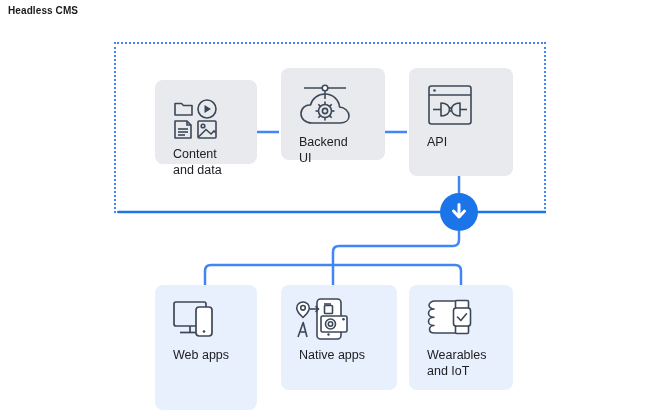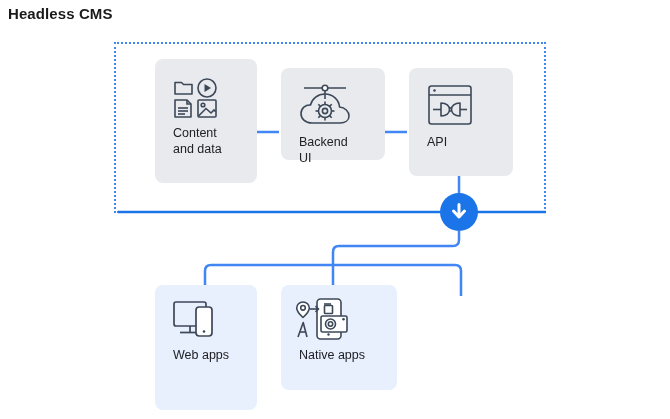--- a/index.html
+++ b/index.html
@@ -15,21 +15,21 @@
     width: 670px;
     height: 419px;
     background: #ffffff;
   }
 
   
   #page-title {
     position: absolute;
     left: 8px;
     top: 5px;
-    font-size: 15px;
+    font-size: 10px;
     font-weight: bold;
     color: #1a1a1a;
     letter-spacing: 0.1px;
   }
 
   
   #backend-boundary {
     position: absolute;
     left: 114px;
     top: 42px;
@@ -107,21 +107,21 @@
     <line x1="459" y1="176" x2="459" y2="212" stroke="#4285f4" stroke-width="2.5"></line>
 
     <line x1="118" y1="212" x2="546" y2="212" stroke="#1b74e8" stroke-width="2.5"></line>
 
     <path d="M459 231 L459 240 Q459 246 453 246 L339 246 Q333 246 333 252 L333 296" fill="none" stroke="#4285f4" stroke-width="2.5"></path>
 
     <path d="M333 265 L211 265 Q205 265 205 271 L205 296" fill="none" stroke="#4285f4" stroke-width="2.5"></path>
     <path d="M333 265 L455 265 Q461 265 461 271 L461 296" fill="none" stroke="#4285f4" stroke-width="2.5"></path>
   </svg>
 
-  <div class="card card-top" style="left:155px; top:59px; width:102px; height:124px;">
+  <div class="card card-top" style="left:155px; top:80px; width:102px; height:84px;">
     <span class="card-icon">
       <svg width="48" height="44" viewBox="0 0 48 44" xmlns="http://www.w3.org/2000/svg" fill="none" stroke="#3c4858" stroke-width="1.6">
 
         <path d="M2 7.5 L2 19 L19 19 L19 9.5 L10.5 9.5 L8.5 7.5 Z" stroke-linejoin="round"></path>
 
         <circle cx="34" cy="13" r="9"></circle>
         <path d="M31.5 9 L38 13 L31.5 17 Z" fill="#3c4858" stroke="none"></path>
 
         <path d="M2 25 L2 42 L18 42 L18 29 L14 25 Z" stroke-linejoin="round"></path>
         <path d="M14 25 L14 29 L18 29"></path>
@@ -231,14 +231,35 @@
 
         <rect x="26" y="20" width="26" height="16" rx="1.6" fill="#ffffff"></rect>
         <circle cx="35.5" cy="28" r="5"></circle>
         <circle cx="35.5" cy="28" r="2.2"></circle>
         <circle cx="48.5" cy="23.2" r="1.3" fill="#3c4858" stroke="none"></circle>
       </svg>
     </span>
     <span class="card-label">Native apps</span>
   </div>
 
+  <div class="card card-bottom" style="left:409px; top:285px; width:104px; height:105px;">
+    <span class="card-icon" style="left:14px; top:12px;">
+      <svg width="54" height="44" viewBox="0 0 54 44" xmlns="http://www.w3.org/2000/svg" fill="none" stroke="#3c4858" stroke-width="1.6">
+
+        <path d="M34 4 L12 4
+                 C8.5 4 6 6 6 8.2 C6 10.4 8.5 12 11 12
+                 C8 12 5.5 13.8 5.5 16.2 C5.5 18.6 8 20.3 11 20.3
+                 C8 20.3 5.5 22 5.5 24.4 C5.5 26.8 8 28.5 11 28.5
+                 C8.5 28.5 6.5 30.2 6.5 32.3 C6.5 34.5 8.5 36 11.5 36
+                 L34 36 L34 4 Z" stroke-linejoin="round" fill="#ffffff"></path>
+
+        <rect x="32.5" y="3.5" width="13" height="8" rx="1.2" fill="#ffffff"></rect>
+        <rect x="32.5" y="28.5" width="13" height="8" rx="1.2" fill="#ffffff"></rect>
+
+        <rect x="30.5" y="11" width="17" height="18" rx="2.6" fill="#ffffff"></rect>
+        <path d="M34.5 20 L37.8 23.5 L43.5 16.8" stroke-linejoin="round" stroke-linecap="round"></path>
+      </svg>
+    </span>
+    <span class="card-label">Wearables
+and IoT</span>
+  </div>
 
 </div>
 
 </body></html>

